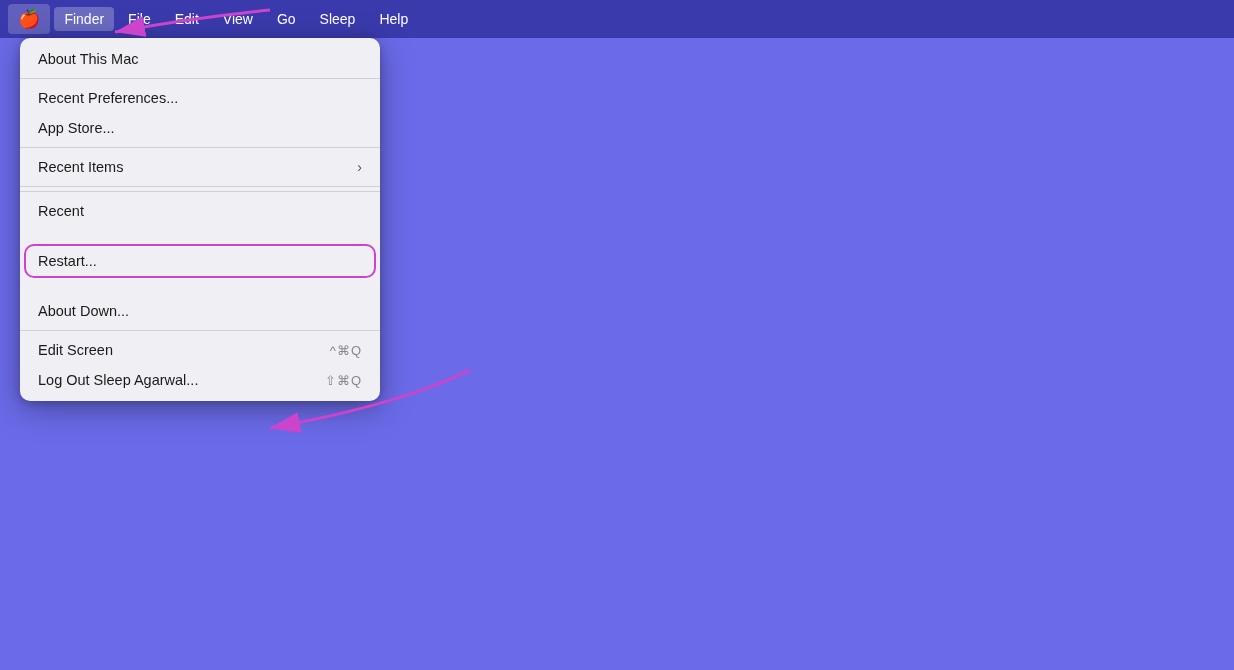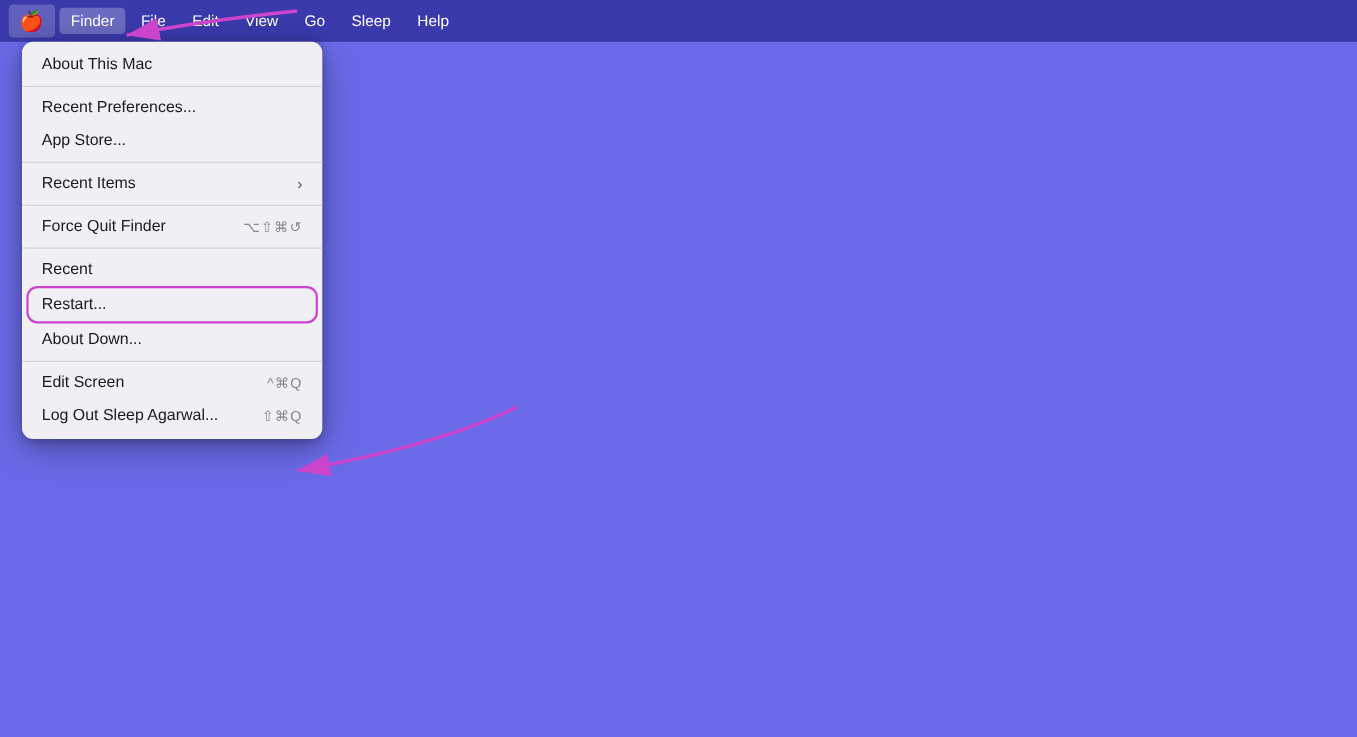--- a/index.html
+++ b/index.html
@@ -45,21 +45,21 @@
     }
 
     
     .dropdown-menu {
       position: absolute;
       top: 38px;
       left: 20px;
       background-color: #f0eff4;
       border-radius: 10px;
       box-shadow: 0 8px 32px rgba(0,0,0,0.35), 0 2px 8px rgba(0,0,0,0.2);
-      width: 273px;
+      width: 360px;
       padding: 6px 0;
       z-index: 100;
     }
 
     .menu-item {
       display: flex;
       align-items: center;
       justify-content: space-between;
       padding: 7px 18px;
       font-size: 14.5px;
@@ -82,21 +82,21 @@
     .menu-separator {
       height: 1px;
       background-color: #d0cfd4;
       margin: 4px 0;
     }
 
     .menu-item.restart-highlighted {
       background-color: transparent;
       outline: 2.5px solid #cc44cc;
       border-radius: 8px;
-      margin: 2px 6px;
+      margin: 20px 6px;
       padding: 7px 12px;
       text-align: right;
     }
 
     
     .arrow-container {
       position: absolute;
       top: 0;
       left: 0;
       width: 100%;
@@ -158,24 +158,20 @@
 
   <div class="menu-separator"></div>
 
   <div class="menu-item">
     <span>Recent Items</span>
     <span class="chevron">›</span>
   </div>
 
   <div class="menu-separator"></div>
 
-  <div class="menu-item">
-    <span>Force Quit Finder</span>
-    <span class="shortcut">⌥⇧⌘↺</span>
-  </div>
 
   <div class="menu-separator"></div>
 
   <div class="menu-item">
     <span>Recent</span>
   </div>
 
   <div class="menu-item restart-highlighted">
     <span>Restart...</span>
   </div>

